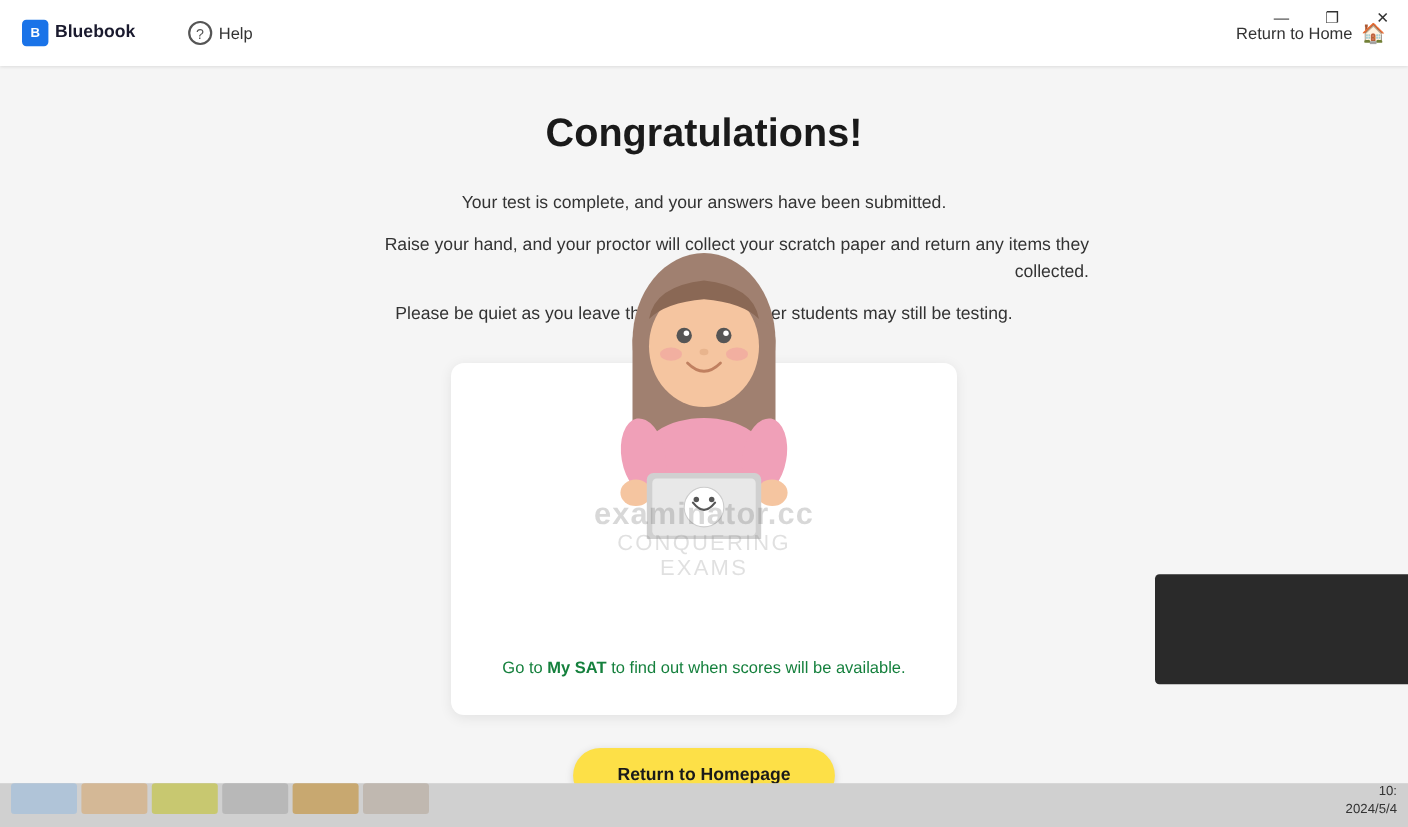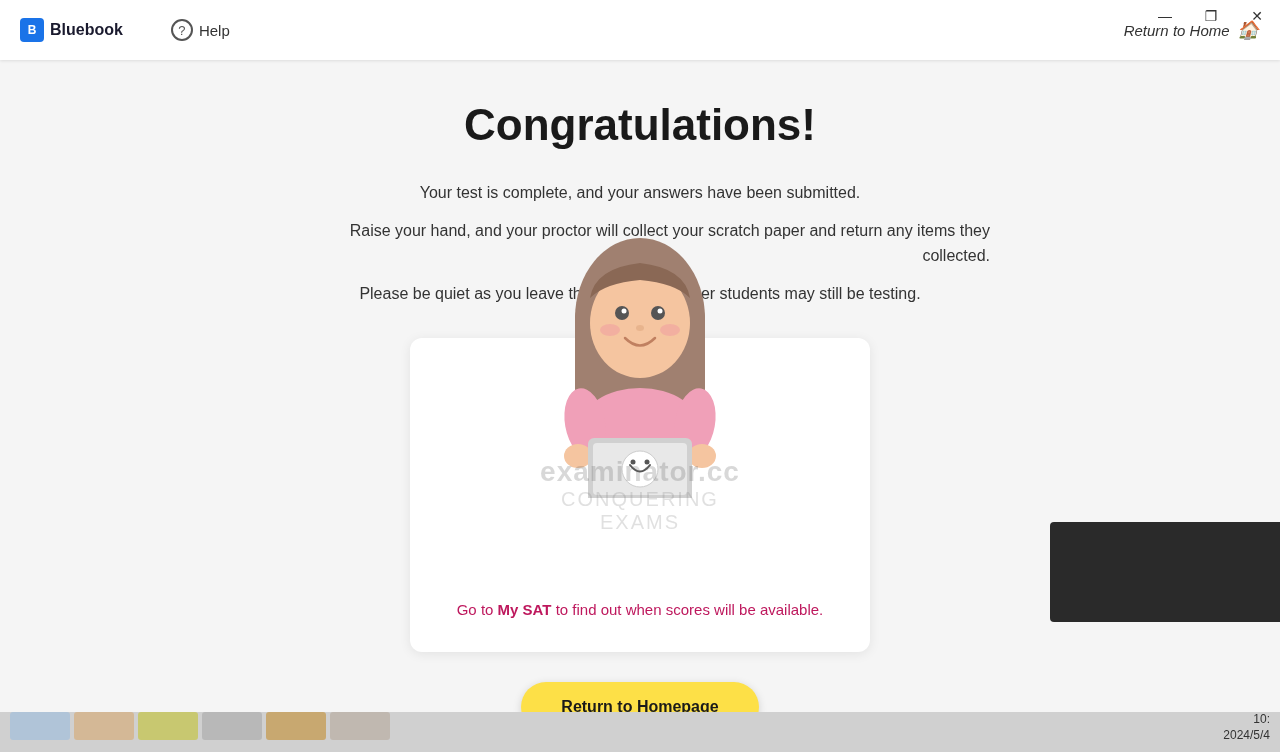--- a/index.html
+++ b/index.html
@@ -80,21 +80,20 @@
     .return-home-btn {
       display: flex;
       align-items: center;
       gap: 8px;
       color: #333;
       font-size: 15px;
       cursor: pointer;
       background: none;
       border: none;
       font-family: inherit;
-      font-style: italic;
     }
 
     .home-icon {
       font-size: 18px;
     }
 
     
     .window-controls {
       position: absolute;
       top: 0;
@@ -132,21 +131,21 @@
       left: 0; right: 0; bottom: 0;
       display: flex;
       flex-direction: column;
       align-items: center;
       padding: 40px 20px 20px;
       background: #f5f5f5;
       overflow: hidden;
     }
 
     .congrats-title {
-      font-size: 44px;
+      font-size: 36px;
       font-weight: 600;
       color: #1a1a1a;
       margin-bottom: 30px;
     }
 
     .message-text {
       font-size: 16px;
       color: #333;
       text-align: right;
       line-height: 1.6;
@@ -165,21 +164,21 @@
       display: flex;
       flex-direction: column;
       align-items: center;
       justify-content: flex-end;
       padding-bottom: 30px;
       box-shadow: 0 2px 12px rgba(0,0,0,0.08);
     }
 
     .card-text {
       font-size: 15px;
-      color: #be185d;
+      color: #15803d;
       text-align: center;
       line-height: 1.6;
       z-index: 2;
       position: relative;
     }
 
     .card-text strong {
       font-weight: 700;
     }
 

